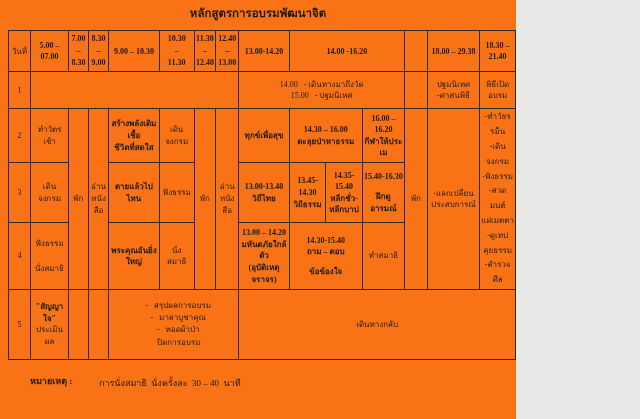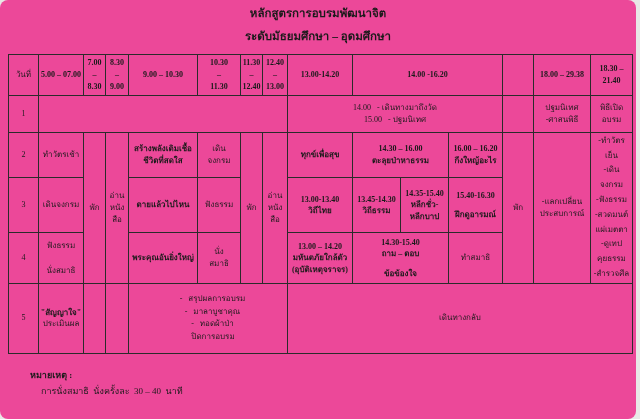--- a/index.html
+++ b/index.html
@@ -1,51 +1,50 @@
 <!DOCTYPE html>
 <html><head>
 <meta charset="utf-8">
 <style>
   html,body{margin:0;padding:0;background:#e8e8e6;}
   .page{
-    width:636px;height:419px;background:#ec4899;box-sizing:border-box;
+    width:516px;height:419px;background:#f97316;box-sizing:border-box;
     font-family:"Liberation Serif","DejaVu Serif",serif;color:#1a1a1a;
-    padding:6px 0 0 0;overflow:hidden;border-radius:8px;
+    padding:6px 0 0 0;overflow:hidden;
   }
   .title{text-align:center;font-weight:bold;font-size:11.5px;line-height:1.25;}
   .title .tl{margin-bottom:9px;}
   table.sched{
     border-collapse:collapse;table-layout:fixed;margin:10px auto 0 8px;
   }
   table.sched td{
     border:1px solid #2b2b2b;text-align:center;vertical-align:middle;
     padding:1px;font-size:8px;line-height:1.45;overflow:hidden;
   }
   .b{font-weight:bold;}
   .la{text-align:left;padding-left:5px;}
   .stack div{line-height:1.5;}
   .gap2 div + div{margin-top:13px;}
   .ev{text-align:left;padding-left:3px;font-size:7.5px;}
   .ev div{line-height:1.85;}
   .bl{text-align:left;}
   .bl div{line-height:1.55;padding-left:9px;}
   .bl div.close{padding-left:10px;}
   .mt8{margin-top:8px;}
-  .note{display:flex;margin:14px 0 0 30px;font-size:9px;flex-direction:column;}
+  .note{display:flex;margin:14px 0 0 30px;font-size:9px;}
   .note .lab{font-weight:bold;width:58px;flex:none;}
   .note .lines div{line-height:2.0;margin-left:11px;}
 </style>
 </head>
 <body>
 
 <div class="page">
 
   <div class="title">
     <div class="tl">หลักสูตรการอบรมพัฒนาจิต</div>
-    <div class="tl">ระดับมัธยมศึกษา – อุดมศึกษา</div>
   </div>
 
   <table class="sched">
     <colgroup>
       <col style="width:30px">
         <col style="width:45px">
         <col style="width:22px">
         <col style="width:23px">
       <col style="width:69px">
         <col style="width:43px">
@@ -135,29 +134,29 @@
         <div>หนัง</div>
         <div>สือ</div>
       </td>
       <td class="b">ทุกข์เพื่อสุข</td>
       <td colspan="2" class="b">
         <div>14.30 – 16.00</div>
         <div>ตะลุยป่าหาธรรม</div>
       </td>
       <td class="b">
         <div>16.00 – 16.20</div>
-        <div>กีงใหญ้อะไร</div>
+        <div>กีฬาให้ประเม</div>
       </td>
       <td rowspan="3">พัก</td>
       <td rowspan="3" class="la">
         <div>-แลกเปลี่ยน</div>
         <div>ประสบการณ์</div>
       </td>
       <td rowspan="3" class="ev">
-        <div>-ทำวัตรเย็น</div>
+        <div>-ทำวัธรรม็น</div>
         <div>-เดินจงกรม</div>
         <div>-ฟังธรรม</div>
         <div>-สวดมนต์</div>
         <div>แผ่เมตตา</div>
         <div>-ดูเทป</div>
         <div>คุยธรรม</div>
         <div>-สำรวจศีล</div>
       </td>
     </tr>
 

